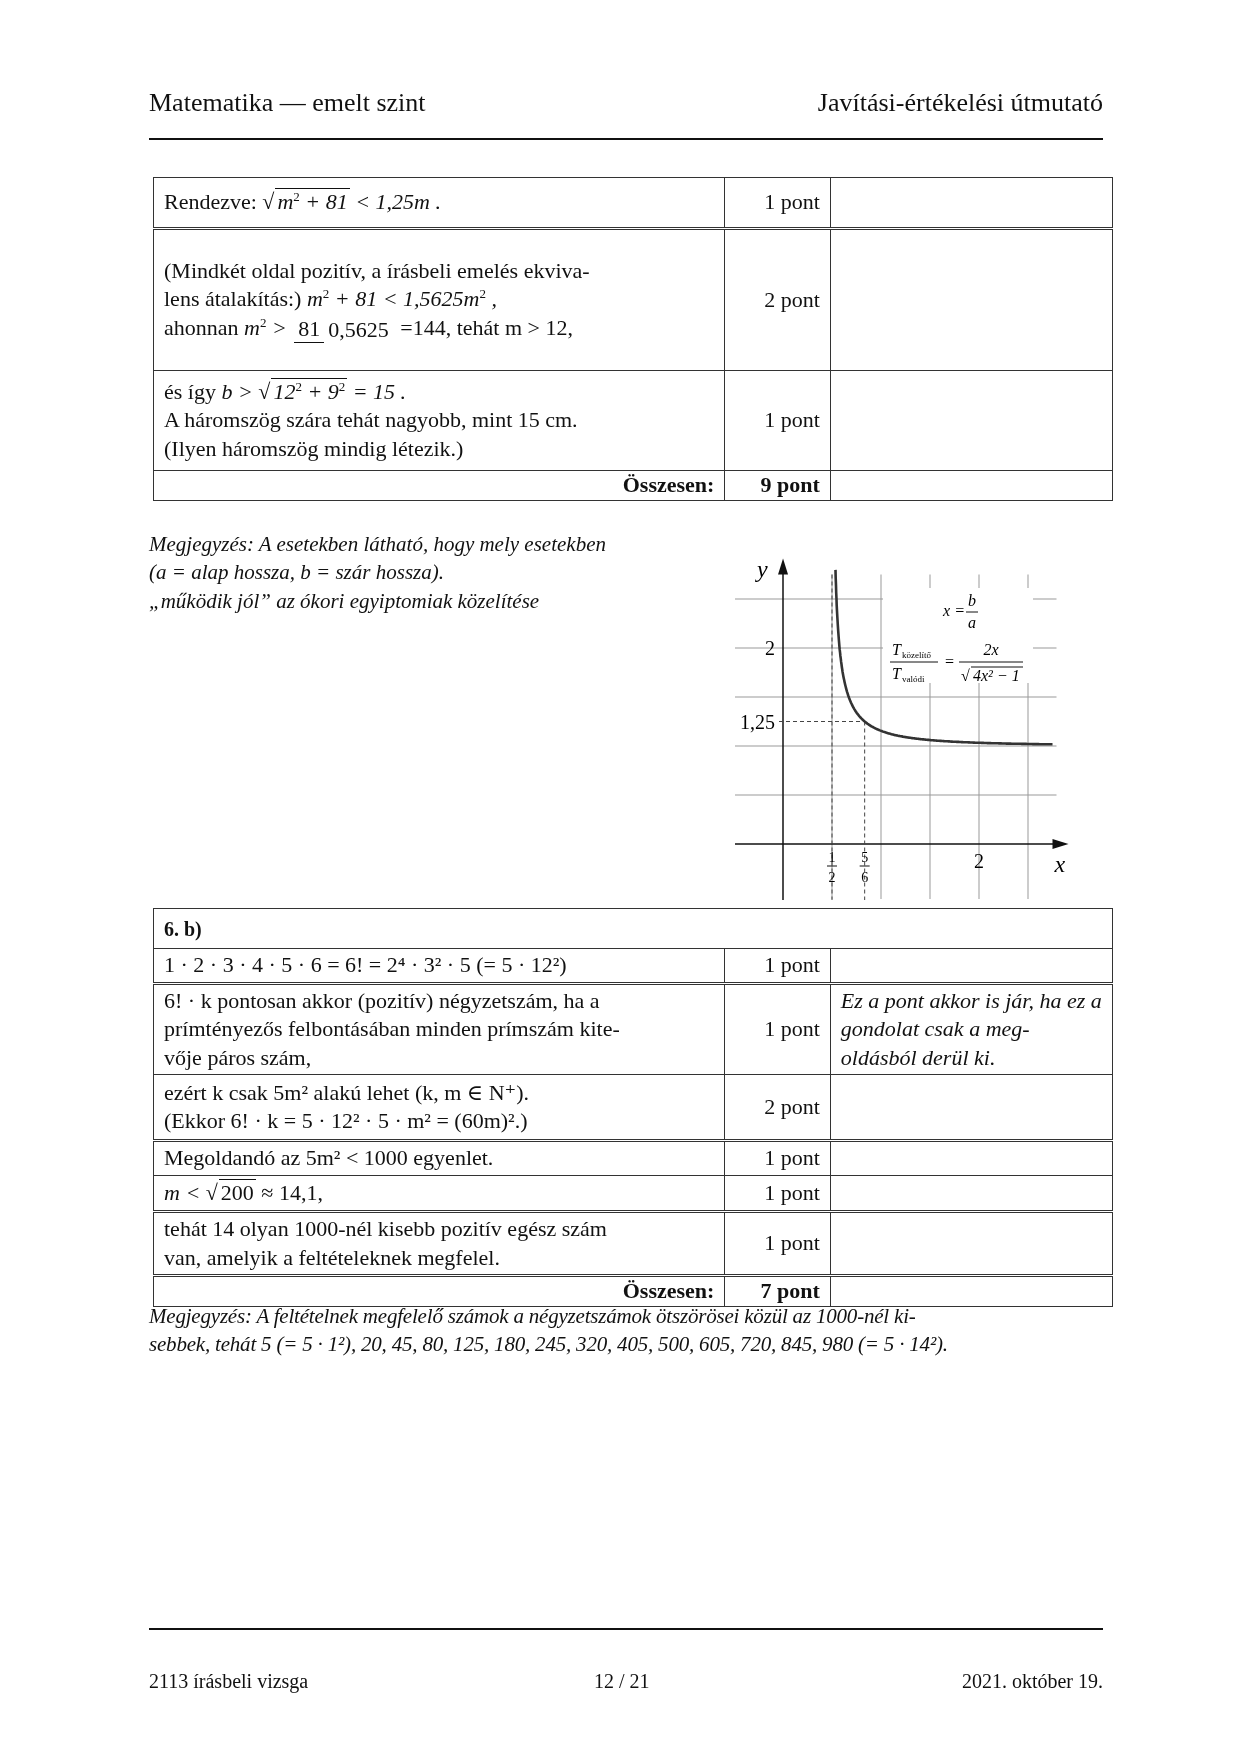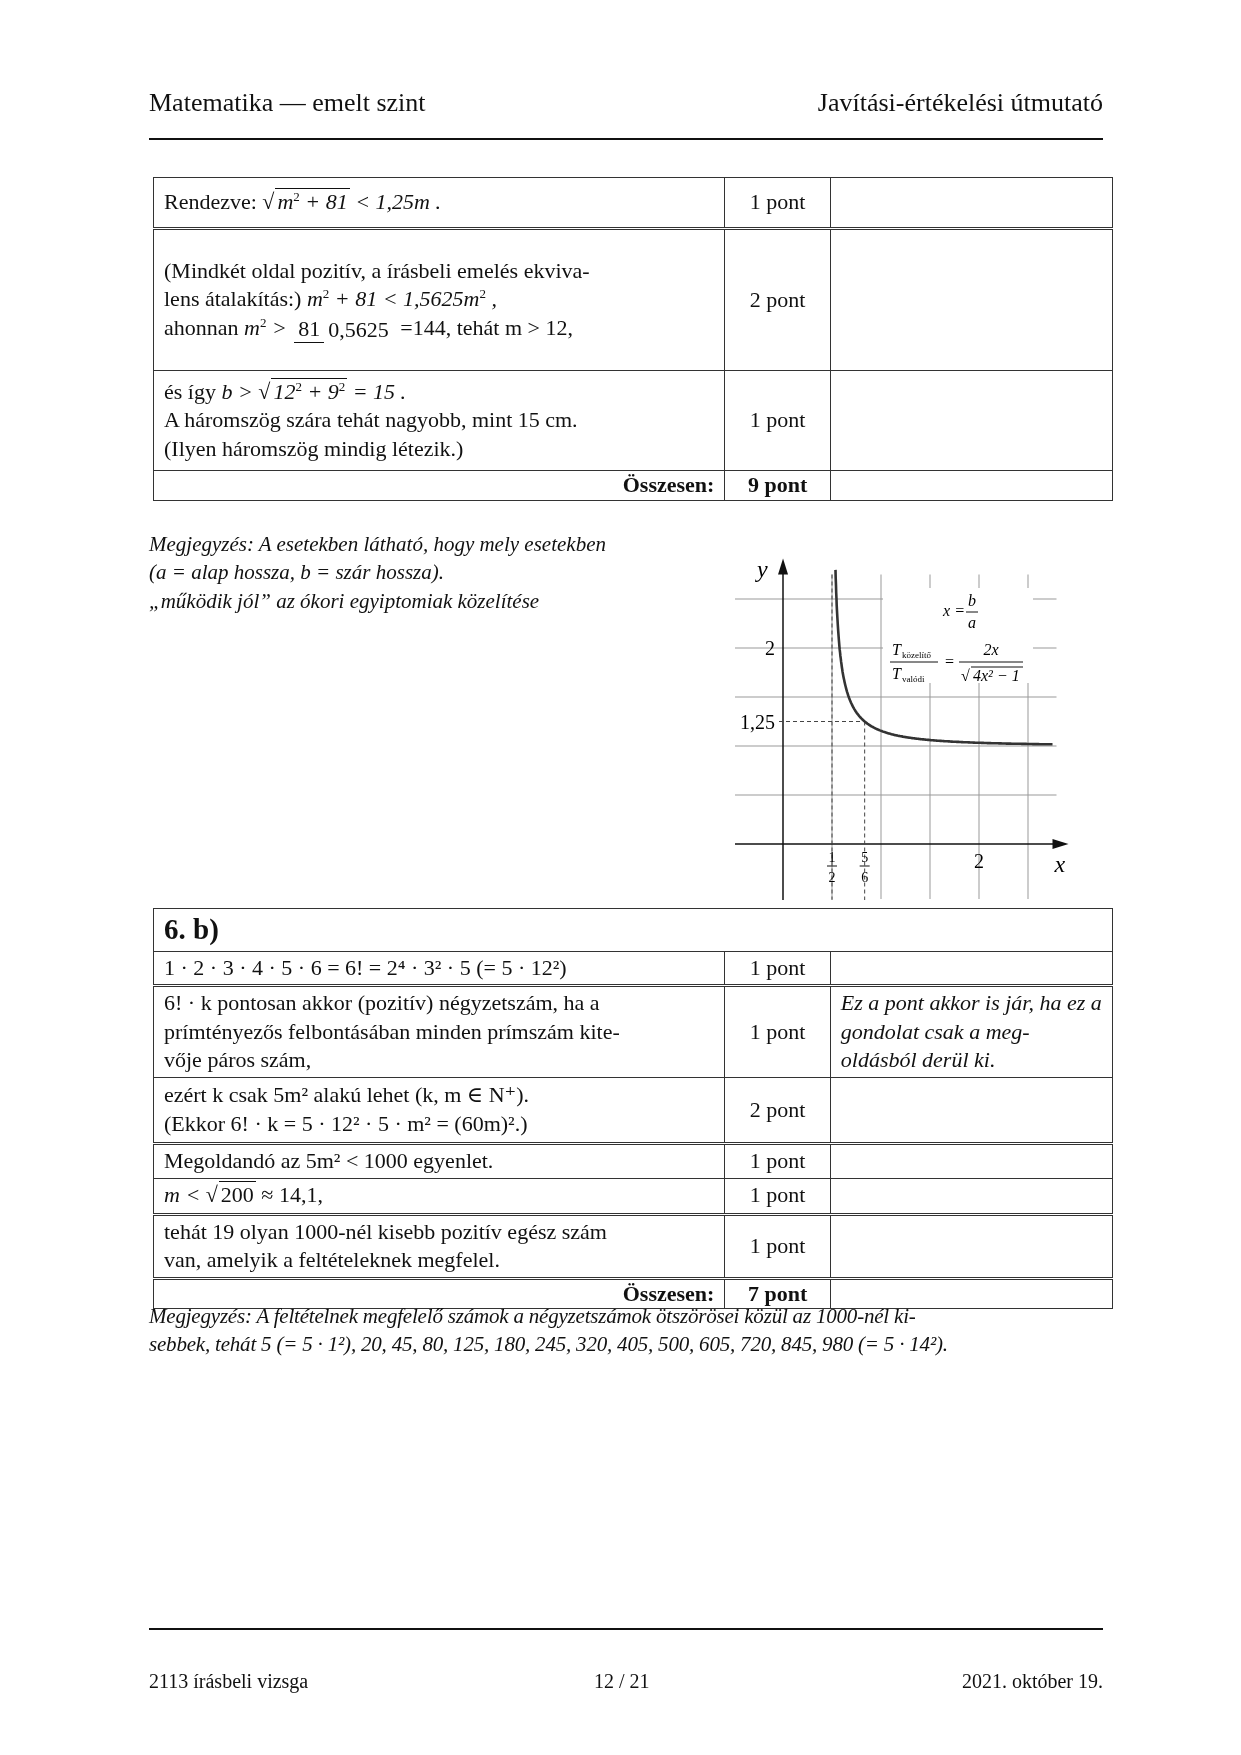--- a/index.html
+++ b/index.html
@@ -6,33 +6,33 @@
   body{width:1241px;height:1755px;position:relative;overflow:hidden;
        font-family:"Liberation Serif","DejaVu Serif",serif;color:#111;}
   .hdr{position:absolute;top:88px;font-size:26px;}
   .hdr-left{left:149px;} .hdr-right{right:138px;}
   .rule{position:absolute;left:149px;width:954px;height:2px;background:#111;}
   .ftr{position:absolute;top:1670px;font-size:20px;}
   table.sol{position:absolute;left:153px;width:960px;border-collapse:collapse;font-size:22px;}
   table.sol td{border:1.5px solid #333;vertical-align:middle;padding:2px 10px;line-height:1.3;}
   table.sol tr.dbl td{border-top:3px double #333;}
   td.c1{width:548px;}
-  td.c2{width:84px;text-align:center;white-space:nowrap;}
+  td.c2{width:84px;text-align:right;white-space:nowrap;}
   td.c3{width:260px;font-style:italic;}
   .math{font-style:italic;}
   .sup{font-size:13px;vertical-align:super;font-style:normal;}
   .frac{display:inline-flex;flex-direction:row;align-items:center;vertical-align:middle;margin:0 2px;}
   .frac .num{border-bottom:1.5px solid #111;padding:0 4px;line-height:1.2;}
   .frac .den{line-height:1.2;padding:0 4px;}
   .sqrt{border-top:1.5px solid #111;padding:0 2px;margin-left:1px;}
   .bold{font-weight:bold;}
   .total-label{text-align:right;font-weight:bold;}
   .note{position:absolute;font-style:italic;font-size:21px;line-height:1.35;}
   .graph{position:absolute;left:735px;top:528px;width:370px;height:372px;}
-  .task-title{font-size:29px;font-weight:bold;}
+  .task-title{font-size:20px;font-weight:bold;}
 </style>
 </head>
 <body>
 
 <div class="hdr hdr-left">Matematika — emelt szint</div>
 <div class="hdr hdr-right">Javítási-értékelési útmutató</div>
 <div class="rule" style="top:138px;"></div>
 
 <table class="sol" style="top:177px;">
   <tbody>
@@ -167,21 +167,21 @@
   </tr>
   <tr style="height:36px;">
     <td class="c1">
       <span class="math">m &lt;</span> √<span class="sqrt">200</span> <span>≈ 14,1,</span>
     </td>
     <td class="c2">1 pont</td>
     <td class="c3"></td>
   </tr>
   <tr class="dbl" style="height:60px;">
     <td class="c1">
-      <div>tehát 19 olyan 1000-nél kisebb pozitív egész szám</div>
+      <div>tehát 14 olyan 1000-nél kisebb pozitív egész szám</div>
       <div>van, amelyik a feltételeknek megfelel.</div>
     </td>
     <td class="c2">1 pont</td>
     <td class="c3"></td>
   </tr>
   <tr class="dbl" style="height:28px;">
     <td class="c1 total-label" style="padding:0 10px;">Összesen:</td>
     <td class="c2 bold" style="padding:0 10px;">7 pont</td>
     <td class="c3"></td>
   </tr>

